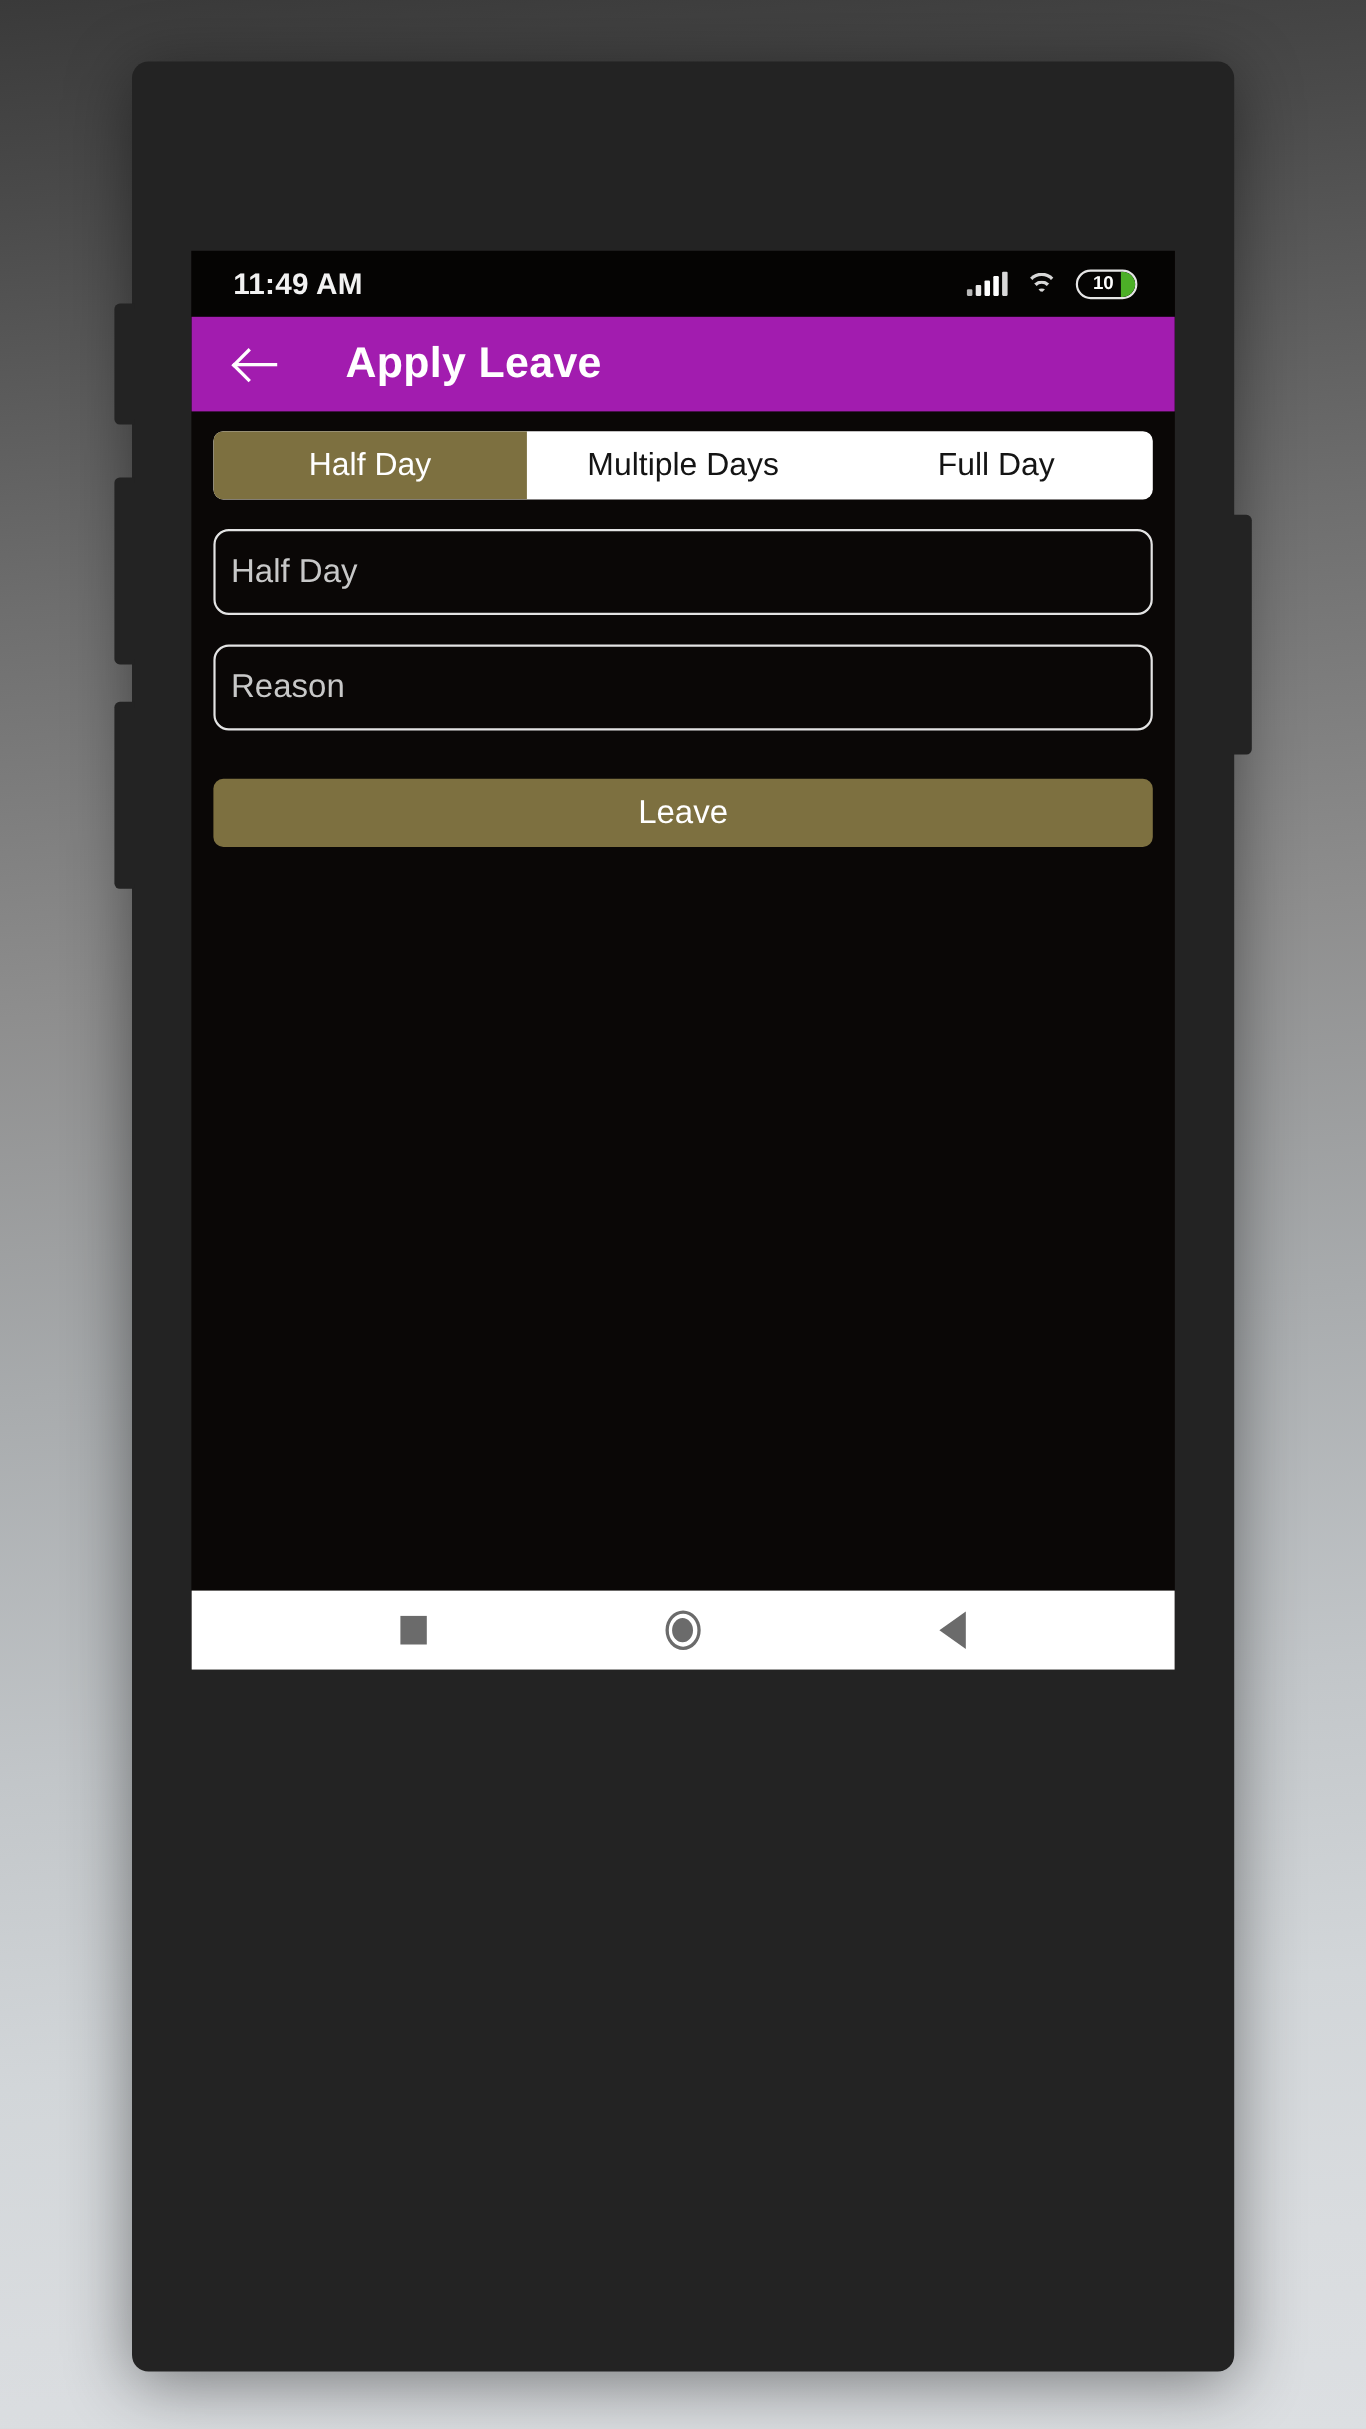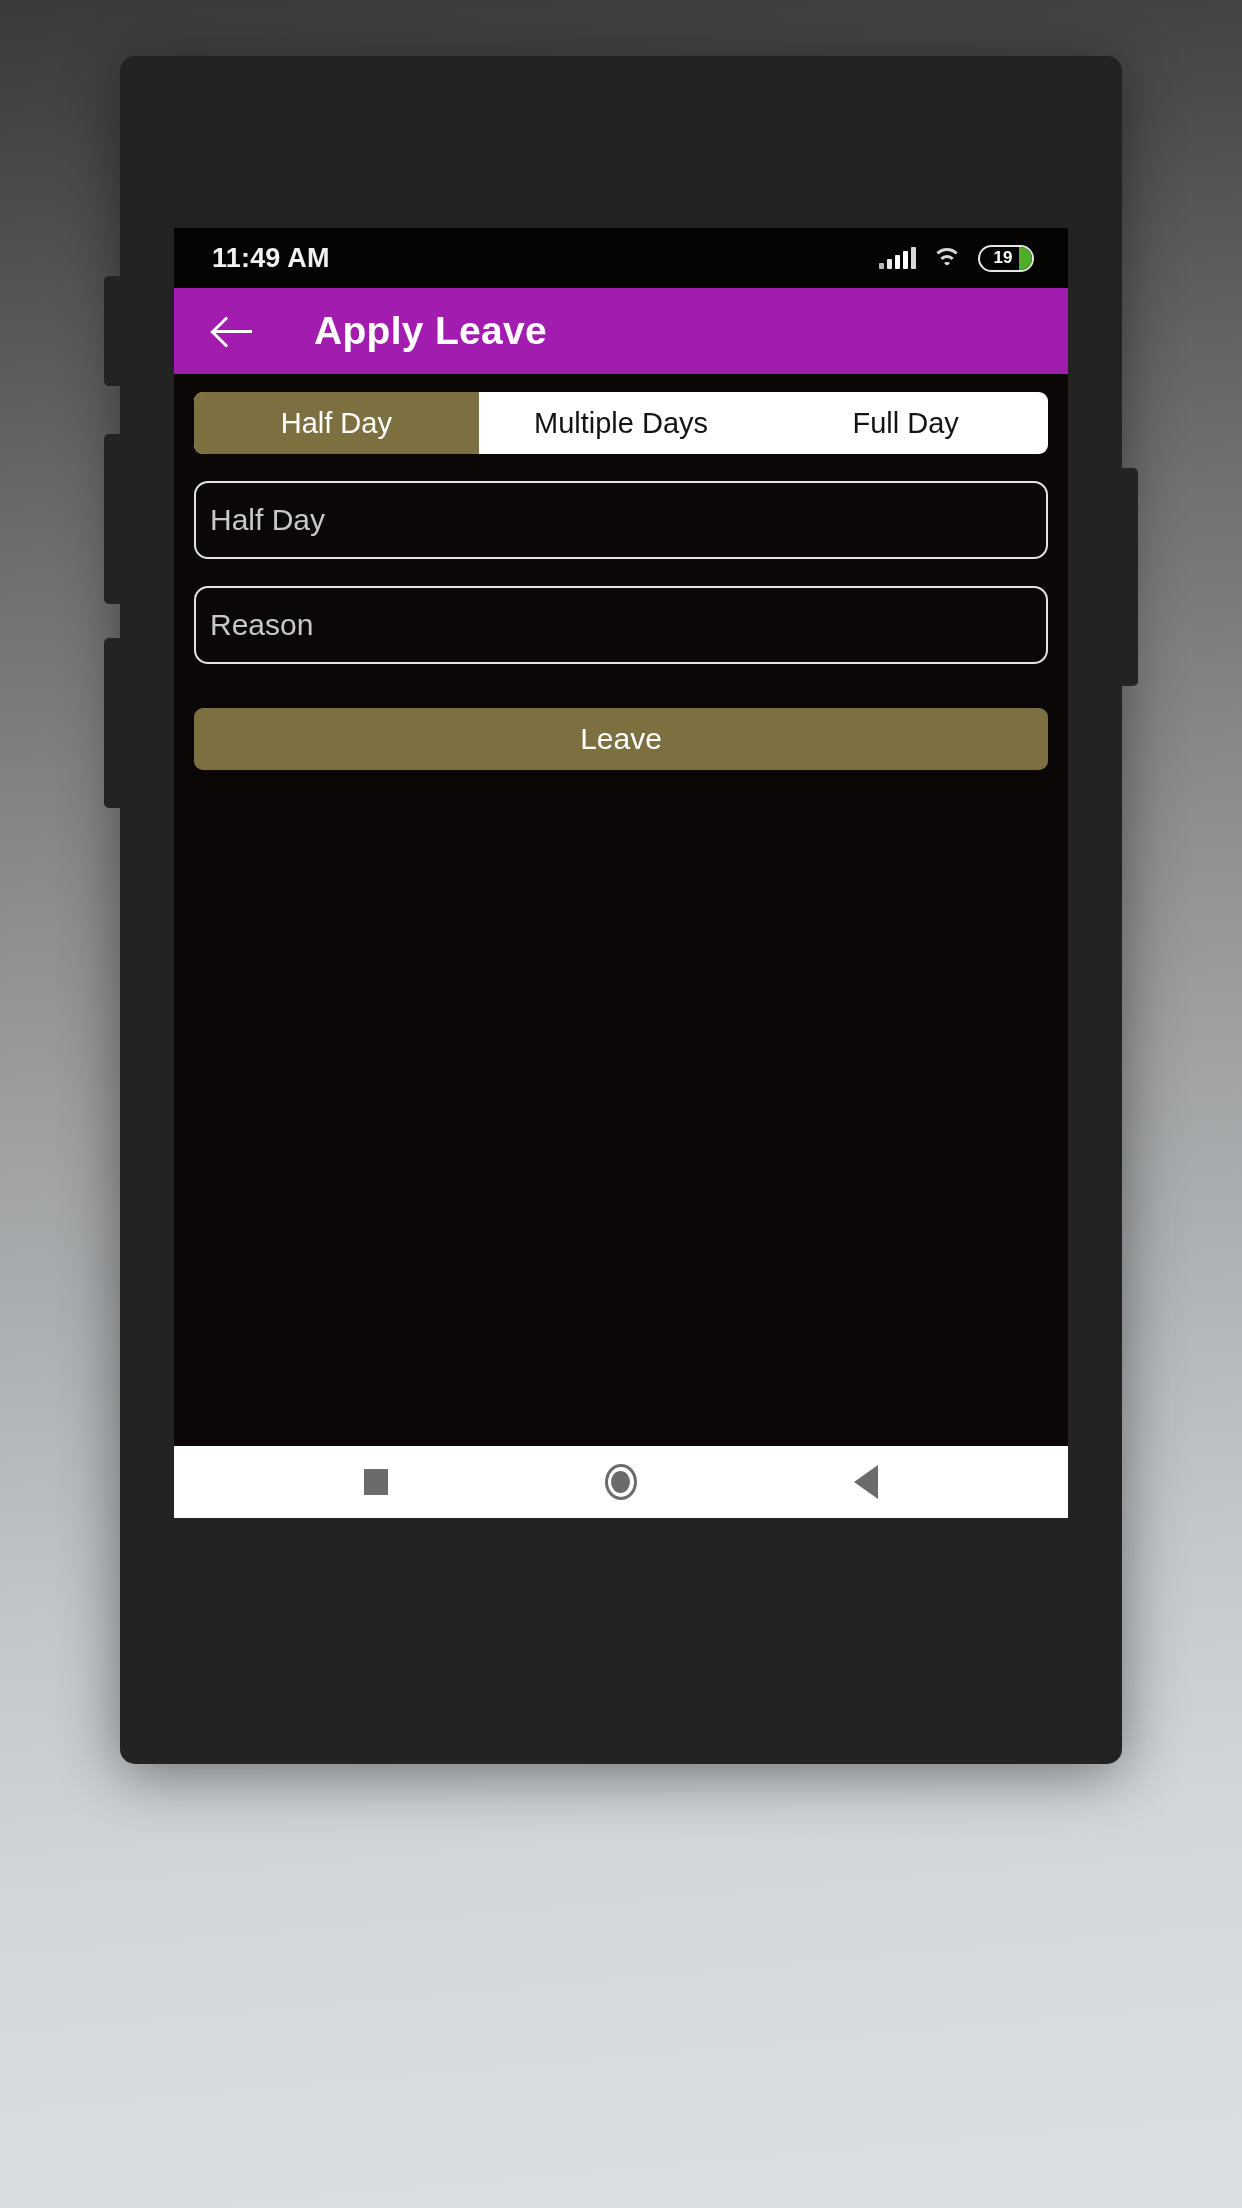--- a/index.html
+++ b/index.html
@@ -19,21 +19,21 @@
       #d2d6d9 82%,
       #d9dcdf 92%,
       #dcdfe2 100%);
     position:relative;
   }
 
   
   #device {
     position:absolute;
     left:120px; top:56px;
-    width:1002px; height:1708px;
+    width:1002px; height:2100px;
     background:#232323;
     border-radius:15px;
     box-shadow: 0 10px 60px rgba(0,0,0,0.45);
   }
 
   
   .side-btn { position:absolute; background:#232323; }
   .side-btn.left  { left:-16px; width:18px; border-radius:5px 0 0 5px; }
   .side-btn.right { right:-16px; width:18px; border-radius:0 5px 5px 0; }
 
@@ -237,21 +237,21 @@
             <i></i>
             <i></i>
         </span>
         <span class="wifi-icon">
           <span></span>
             <span></span>
             <span></span>
         </span>
         <span class="battery">
           <span class="fill"></span>
-          <span class="lvl">19</span>
+          <span class="lvl">10</span>
         </span>
       </div>
     </div>
 
     <div id="appbar">
       <div id="back-arrow"></div>
       <div id="appbar-title">Apply Leave</div>
     </div>
 
     <div id="content">

